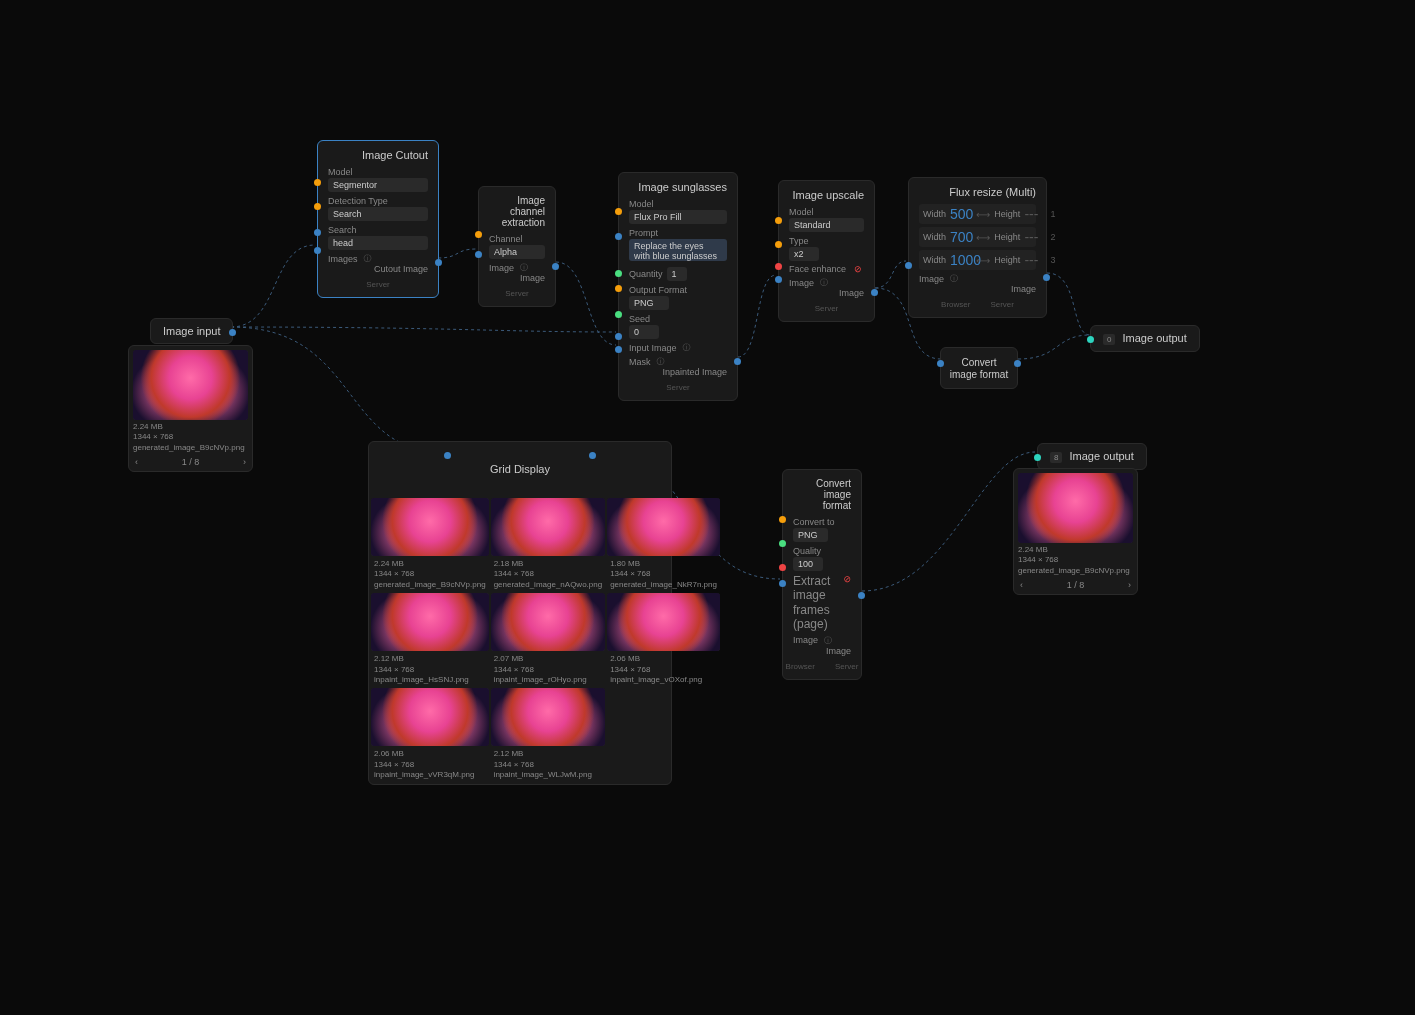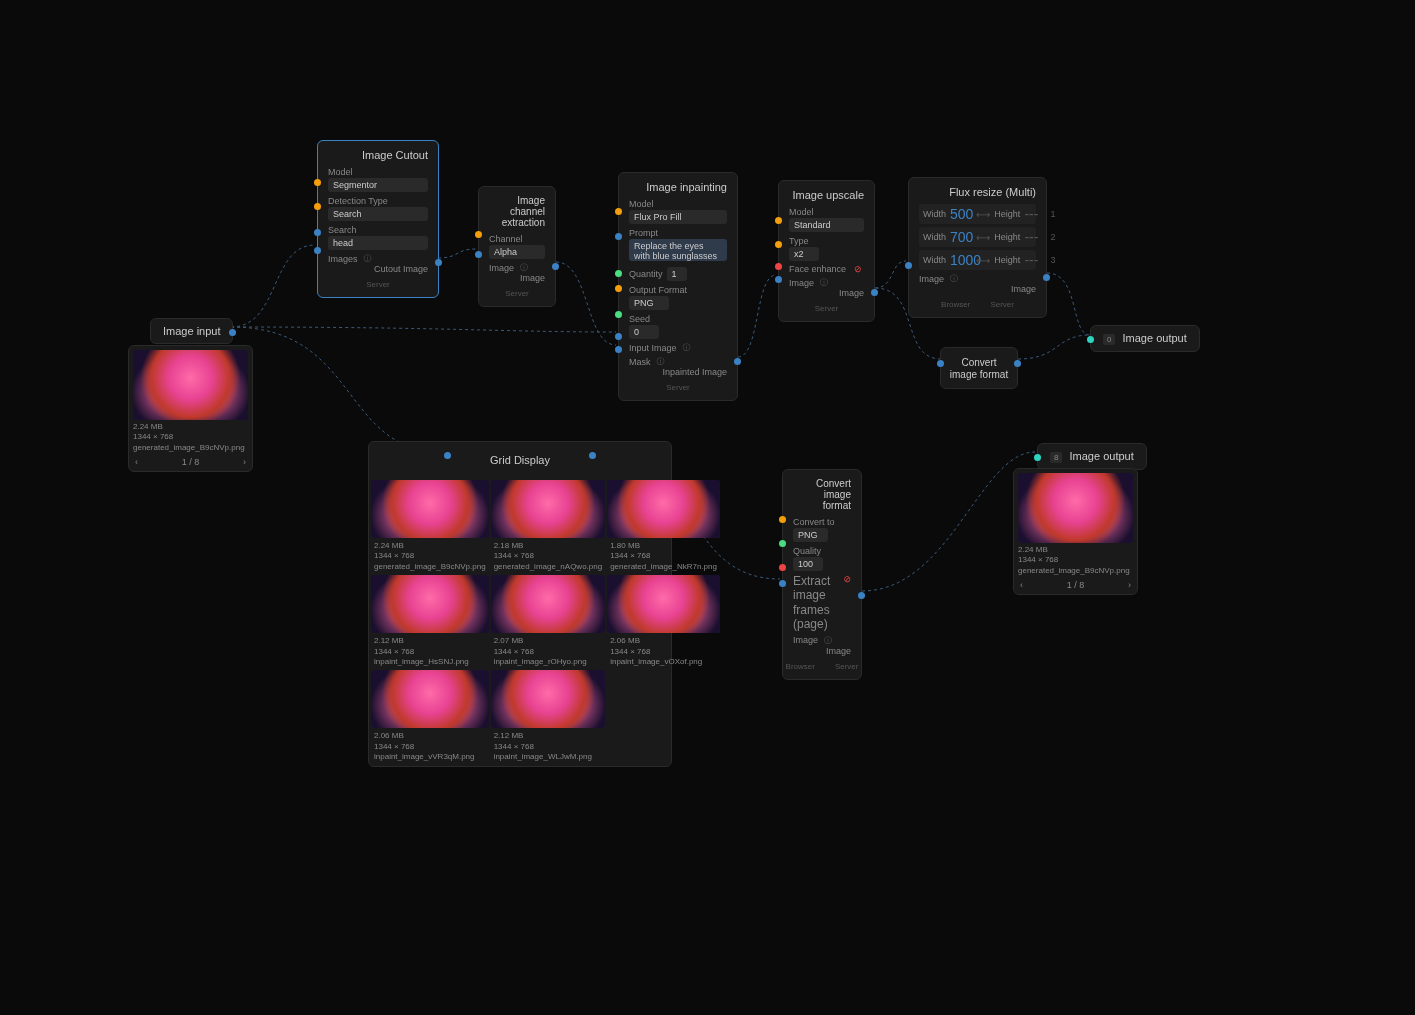--- a/index.html
+++ b/index.html
@@ -27,21 +27,21 @@
 .chip{position:absolute;background:#1a1a1a;border:1px solid #2a2a2a;border-radius:6px;padding:6px 12px;color:#ccc;font-size:11px}
 .checker{background-image:repeating-conic-gradient(#2a2a2a 0 25%,#1f1f1f 0 50%);background-size:12px 12px}
 .preview{position:absolute;background:#1a1a1a;border:1px solid #2a2a2a;border-radius:6px;padding:4px}
 .thumb{width:100%;height:70px;border-radius:3px;position:relative;overflow:hidden}
 .octo{position:absolute;inset:0;background:radial-gradient(circle at 50% 40%,#ff6ba8 0%,#e84393 30%,#c0392b 55%,transparent 70%),radial-gradient(circle at 30% 60%,#ff6ba8 0%,transparent 40%),radial-gradient(circle at 70% 60%,#ff6ba8 0%,transparent 40%),#1a0f2e}
 .meta{font-size:8px;color:#888;margin-top:2px;line-height:1.3}
 .pager{display:flex;align-items:center;justify-content:space-between;margin-top:4px;padding:0 2px}
 .pager span{color:#888;font-size:9px}
 .chev{color:#aaa;cursor:pointer;font-size:11px}
 .grid-node{position:absolute;background:#1a1a1a;border:1px solid #2a2a2a;border-radius:6px}
-.grid-header{text-align:center;padding:12px;color:#ccc;font-size:11px;position:relative}
+.grid-header{text-align:center;padding:21px;color:#ccc;font-size:11px;position:relative}
 .grid-body{display:grid;grid-template-columns:repeat(3,1fr);gap:2px;padding:2px}
 .grid-item{position:relative}
 .grid-item .thumb{height:58px}
 .grid-item .meta{padding:1px 3px}
 svg.wires{position:absolute;inset:0;width:100%;height:100%;pointer-events:none}
 .wire{fill:none;stroke:#3b5a7a;stroke-width:1;stroke-dasharray:3 3}
 .resize-row{display:flex;align-items:center;gap:4px;margin-top:3px;background:#222;border-radius:3px;padding:2px 4px}
 .resize-row .lbl{color:#888;font-size:9px}
 .resize-row .val{color:#3b82c4;font-size:14px;min-width:22px}
 .resize-row .idx{color:#555;font-size:9px;margin-left:auto}
@@ -120,21 +120,21 @@
   <div class="row">
         <span class="inline-label">Image</span>
         <span class="info-icon">ⓘ</span>
       </div>
   <div class="port blue right" style="top:76px"></div>
   <div class="inline-label r">Image</div>
   <div class="footer-btn">Server</div>
 </div>
 
 <div class="node" style="left:618px;top:172px;width:120px">
-  <div class="node-title">Image inpainting</div>
+  <div class="node-title">Image sunglasses</div>
   <div class="port orange left" style="top:35px"></div>
   <div class="field-label">Model</div>
   <input class="field-input" value="Flux Pro Fill" style="">
   <div class="port blue left" style="top:60px"></div>
   <div class="field-label">Prompt</div>
   <textarea class="field-input" style="height: 22px; resize: none; background: rgb(47, 58, 74);">Replace the eyes with blue sunglasses</textarea>
   <div class="port green left" style="top:97px"></div>
   <div class="row">
         <span class="inline-label">Quantity</span>
         <input class="field-input" style="width: 20px;" value="1">

